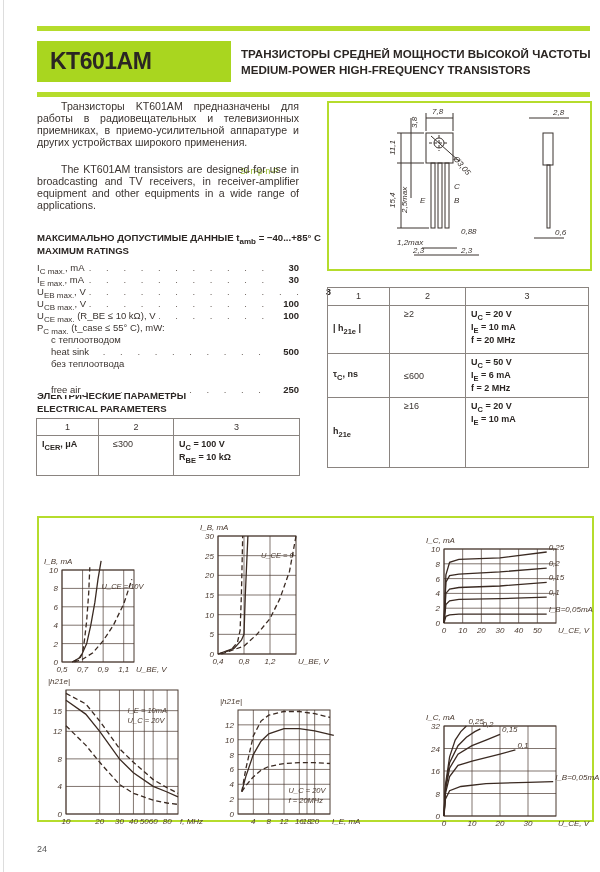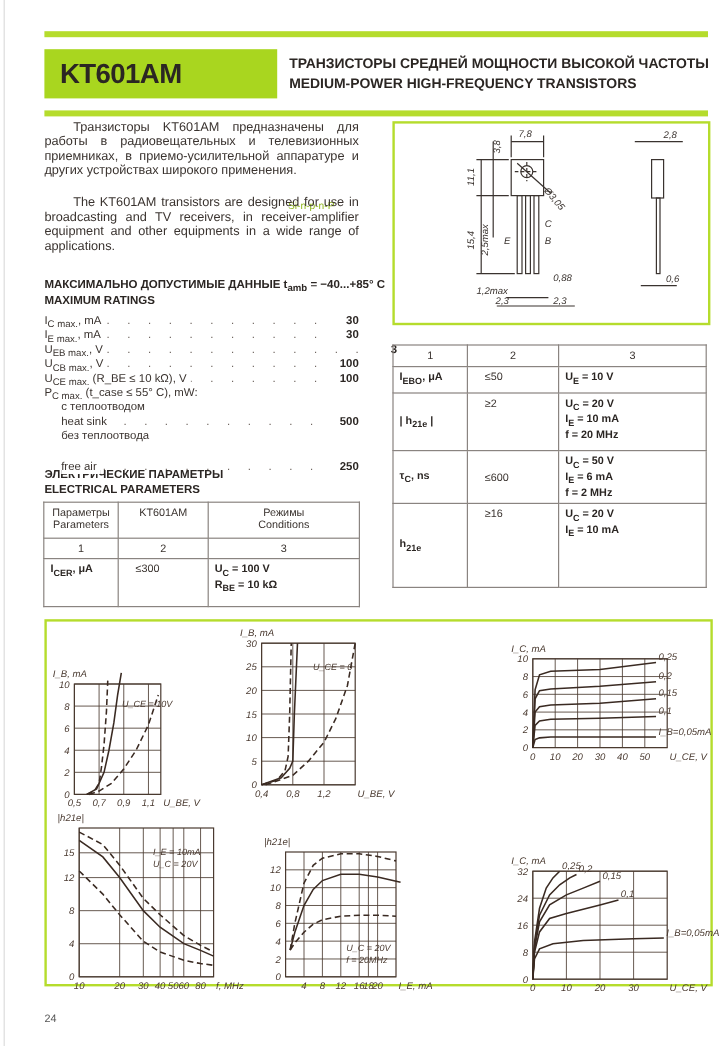--- a/index.html
+++ b/index.html
@@ -103,25 +103,20 @@
 <div class="h2" style="top:390px;">ЭЛЕКТРИЧЕСКИЕ ПАРАМЕТРЫ</div>
 <div class="h2" style="top:403px;">ELECTRICAL PARAMETERS</div>
 
 <table class="ep" id="tbl-left" style="left:36px;top:418px;width:264px;">
   <colgroup>
       <col style="width:62px">
       <col style="width:75px">
       <col>
     </colgroup>
   <tbody>
-      <tr style="height:30px;">
-    <td class="c"><span>Параметры</span><br><span>Parameters</span></td>
-    <td class="c"><span>KT601AM</span></td>
-    <td class="c"><span>Режимы</span><br><span>Conditions</span></td>
-  </tr>
   <tr style="height:16px;">
     <td class="c">1</td>
     <td class="c">2</td>
     <td class="c">3</td>
   </tr>
   </tbody>
     <tbody id="tbody-left">
       <tr style="height: 40px;">
         <td class="b" style="vertical-align: top;">I<sub>CER</sub>, μA</td>
         <td style="padding-left: 14px; margin-top: 36px;">≤300</td>
@@ -183,25 +178,20 @@
       <col>
     </colgroup>
   <tbody>
       <tr style="height:18px;">
     <td class="c">1</td>
     <td class="c">2</td>
     <td class="c">3</td>
   </tr>
   </tbody>
     <tbody id="tbody-right">
-      <tr style="height: 22px;">
-        <td class="b" style="vertical-align: top;">I<sub>EBO</sub>, μA</td>
-        <td style="padding-left: 14px;">≤50</td>
-        <td class="b"><span>U<sub>E</sub> = 10 V</span></td>
-      </tr>
       <tr style="height: 48px;">
         <td class="b" style="vertical-align: middle;">| h<sub>21e</sub> |</td>
         <td style="padding-left: 14px;">≥2</td>
         <td class="b"><span>U<sub>C</sub> = 20 V</span><br><span>I<sub>E</sub> = 10 mA</span><br><span>f = 20 MHz</span></td>
       </tr>
       <tr style="height: 44px;">
         <td class="b" style="vertical-align: middle;">τ<sub>C</sub>, ns</td>
         <td style="padding-left: 14px; vertical-align: middle;">≤600</td>
         <td class="b"><span>U<sub>C</sub> = 50 V</span><br><span>I<sub>E</sub> = 6 mA</span><br><span>f = 2 MHz</span></td>
       </tr>

